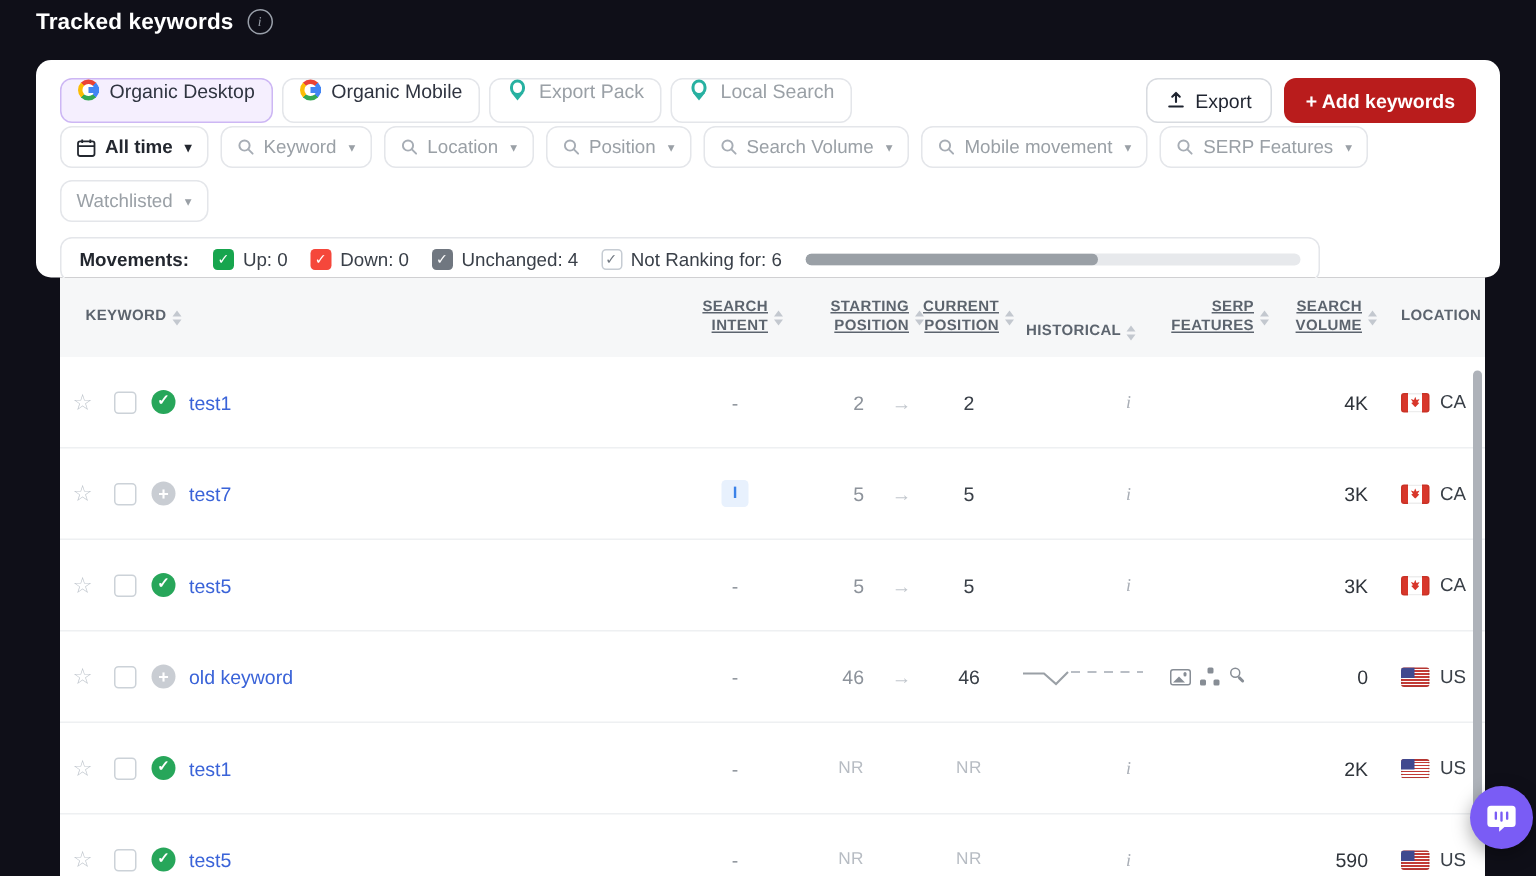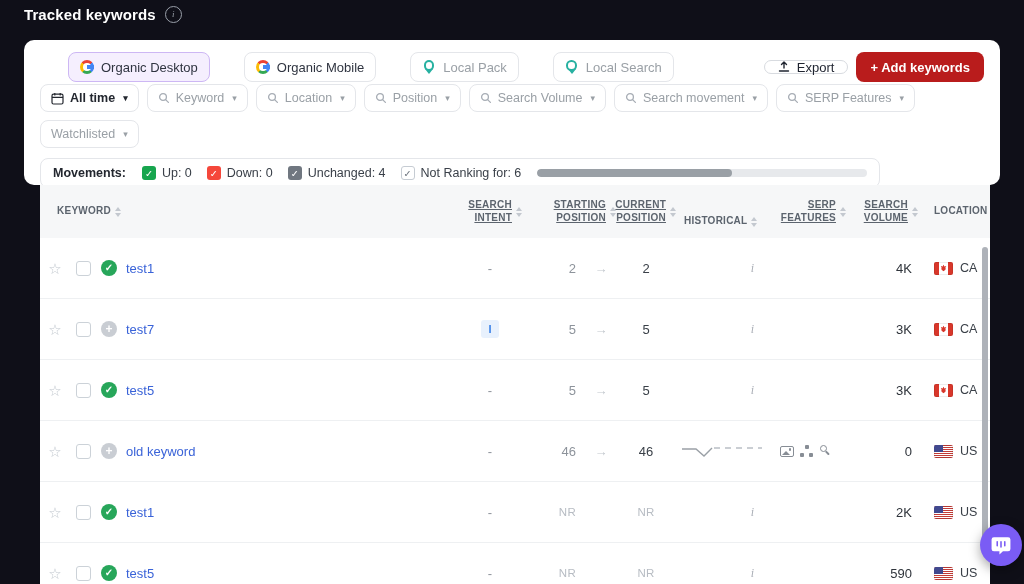--- a/index.html
+++ b/index.html
@@ -13,36 +13,36 @@
   .topbar h1{margin:0;font-size:15px;font-weight:700;color:#ffffff;letter-spacing:.1px;}
   .info-ic{width:15px;height:15px;border:1.4px solid #9aa0aa;border-radius:50%;color:#9aa0aa;
     font-size:9px;font-style:italic;font-family:"Liberation Serif",serif;
     display:flex;align-items:center;justify-content:center;cursor:pointer;}
   
   .panel{position:absolute;left:24px;top:40px;width:976px;height:145px;background:#fff;
     border-radius:10px;padding:12px 16px;box-sizing:border-box;}
   .row{display:flex;align-items:center;}
   .row-tabs{gap:8px;}
   .tabs{display:flex;gap:6px;}
-  .tab{display:inline-flex;align-items:center;gap:7px;height:30px;padding:0 11px;background:#fff;
+  .tab{display:inline-flex;align-items:flex-start;gap:7px;height:30px;padding:0 11px;background:#fff;
     border:1px solid #e4e6ea;border-radius:8px;font-size:13px;color:#2f3440;cursor:pointer;
-    font-family:inherit;margin-left:28px;}
+    font-family:inherit;}
   .tab.dim{color:#9aa0a6;}
   .tab.active{background:#f5effe;border-color:#cdb7f4;}
   .tab-ic{width:14px;height:14px;position:relative;flex:none;}
   .tab-ic.gicon{border-radius:50%;
     background:conic-gradient(from -45deg,#ea4335 0 25%,#4285f4 25% 50%,#34a853 50% 75%,#fbbc05 75% 100%);}
   .tab-ic.gicon::before{content:"";position:absolute;inset:3.2px;background:#fff;border-radius:50%;}
   .tab-ic.gicon::after{content:"";position:absolute;top:5.2px;right:0;width:7px;height:3.6px;background:#4285f4;}
   .tab-ic.pinicon::before{content:"";position:absolute;left:1.5px;top:0;width:6.6px;height:6.6px;
     border:2.2px solid #27b1a1;border-radius:50%;}
   .tab-ic.pinicon::after{content:"";position:absolute;left:2.8px;top:9.4px;width:0;height:0;
     border-left:4.4px solid transparent;border-right:4.4px solid transparent;border-top:5px solid #27b1a1;}
   .spacer{flex:1;}
-  .btn-export{display:inline-flex;gap:7px;align-items:center;height:14px;padding:0 13px;
+  .btn-export{display:inline-flex;gap:7px;align-items:center;height:30px;padding:0 13px;
     border:1px solid #d8dbe0;background:#fff;border-radius:8px;font-size:13px;color:#1f2430;
     font-weight:500;cursor:pointer;font-family:inherit;}
   .btn-add{height:30px;padding:0 14px;background:#b91c1c;border:none;border-radius:8px;color:#fff;
     font-size:13px;font-weight:700;cursor:pointer;font-family:inherit;}
   .row-filters{margin-top:2px;gap:8px;}
   .row-watch{margin-top:8px;}
   .filter-list{display:flex;gap:8px;}
   .fbtn{display:inline-flex;align-items:center;gap:6px;height:28px;padding:0 10px;
     border:1px solid #e4e6ea;border-radius:8px;background:#fff;font-size:12.5px;color:#9aa0a6;
     cursor:pointer;font-family:inherit;}
@@ -152,21 +152,21 @@
         <button class="tab active">
     <span class="tab-ic gicon"></span>
     <span class="tab-label">Organic Desktop</span>
   </button>
         <button class="tab">
     <span class="tab-ic gicon"></span>
     <span class="tab-label">Organic Mobile</span>
   </button>
         <button class="tab dim">
     <span class="tab-ic pinicon"></span>
-    <span class="tab-label">Local Pack</span>
+    <span class="tab-label">Export Pack</span>
   </button>
         <button class="tab dim">
     <span class="tab-ic pinicon"></span>
     <span class="tab-label">Local Search</span>
   </button>
       </div>
     <div class="spacer"></div>
     <button class="btn-export">
       <svg width="12" height="12" viewBox="0 0 12 12">
           <path d="M6 1 L6 7 M3.5 3.5 L6 1 L8.5 3.5 M1.5 10 h9" stroke="#1f2430" stroke-width="1.4" fill="none" stroke-linecap="round"></path>
@@ -216,21 +216,21 @@
             <path d="M7.6 7.6 L10.4 10.4" stroke="#a7adb5" stroke-width="1.3" stroke-linecap="round"></path>
           </svg>
     <span class="f-label">Search Volume</span>
     <span class="caret">▾</span>
   </button>
         <button class="fbtn">
     <svg width="12" height="12" viewBox="0 0 12 12" fill="none">
             <circle cx="5" cy="5" r="3.4" stroke="#a7adb5" stroke-width="1.3"></circle>
             <path d="M7.6 7.6 L10.4 10.4" stroke="#a7adb5" stroke-width="1.3" stroke-linecap="round"></path>
           </svg>
-    <span class="f-label">Search movement</span>
+    <span class="f-label">Mobile movement</span>
     <span class="caret">▾</span>
   </button>
         <button class="fbtn">
     <svg width="12" height="12" viewBox="0 0 12 12" fill="none">
             <circle cx="5" cy="5" r="3.4" stroke="#a7adb5" stroke-width="1.3"></circle>
             <path d="M7.6 7.6 L10.4 10.4" stroke="#a7adb5" stroke-width="1.3" stroke-linecap="round"></path>
           </svg>
     <span class="f-label">SERP Features</span>
     <span class="caret">▾</span>
   </button>

